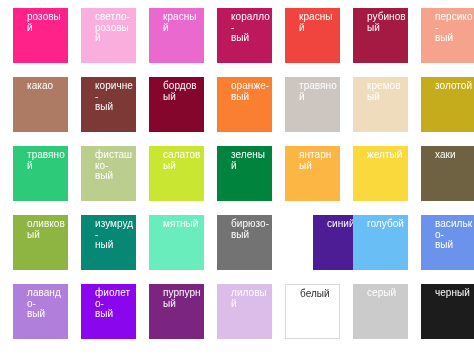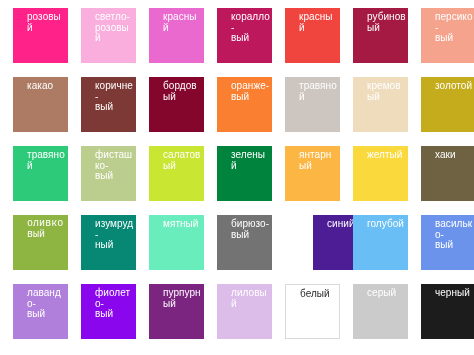--- a/index.html
+++ b/index.html
@@ -110,21 +110,21 @@
     </div>
     <div class="swatch" style="background-color: rgb(252, 182, 67);">
       <span class="swatch-label" style="color: rgb(255, 255, 255);">янтарный</span>
     </div>
     <div class="swatch" style="background-color: rgb(250, 217, 60); padding-left: 29px;">
       <span class="swatch-label" style="color: rgb(255, 255, 255);">желтый</span>
     </div>
     <div class="swatch" style="background-color: rgb(110, 98, 66);">
       <span class="swatch-label" style="color: rgb(255, 255, 255);">хаки</span>
     </div>
-    <div class="swatch" style="background-color: rgb(142, 180, 65); font-family: Liberation Mono, monospace;">
+    <div class="swatch" style="background-color: rgb(142, 180, 65);">
       <span class="swatch-label" style="color: rgb(255, 255, 255);">оливковый</span>
     </div>
     <div class="swatch" style="background-color: rgb(6, 136, 117);">
       <span class="swatch-label" style="color: rgb(255, 255, 255);">изумруд-<br>ный</span>
     </div>
     <div class="swatch" style="background-color: rgb(105, 237, 188);">
       <span class="swatch-label" style="color: rgb(255, 255, 255);">мятный</span>
     </div>
     <div class="swatch" style="background-color: #737373;">
       <span class="swatch-label" style="color: rgb(255, 255, 255);">бирюзо-<br>вый</span>

